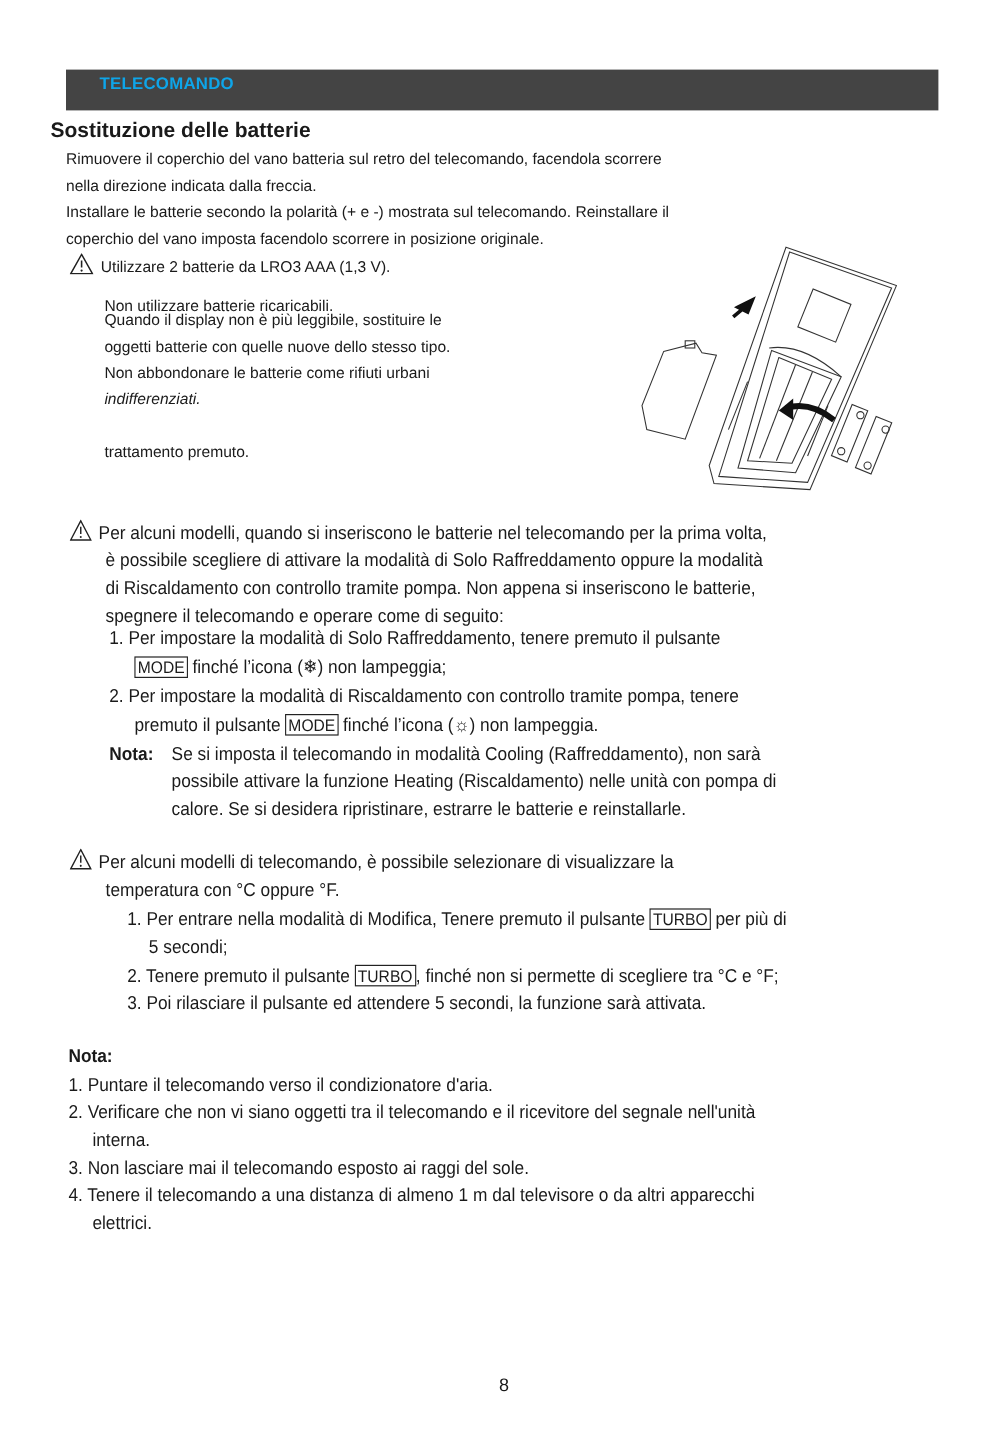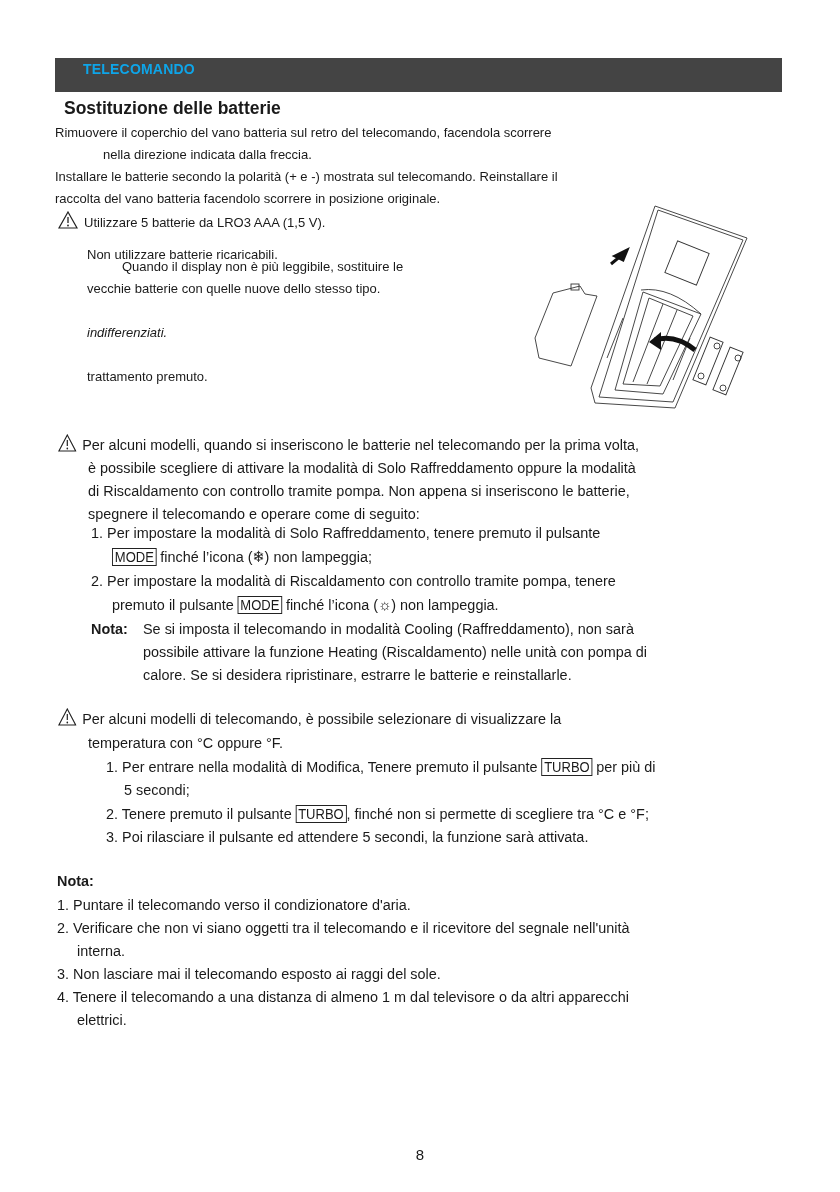--- a/index.html
+++ b/index.html
@@ -24,37 +24,38 @@
 </style>
 </head>
 <body>
 
 <div class="page">
 
   <div class="header-bar">
     <span>TELECOMANDO</span>
   </div>
 
-  <div class="abs h2" style="left:64px; top:98px;">Sostituzione delle batterie</div>
+  <div class="abs h2" style="left:42px; top:98px;">Sostituzione delle batterie</div>
 
   <div class="abs t" style="left:55px; top:122px;">Rimuovere il coperchio del vano batteria sul retro del telecomando, facendola scorrere</div>
-  <div class="abs t" style="left:55px; top:144px;margin-left:48px;">nella direzione indicata dalla freccia.</div>
+  <div class="abs t" style="left:55px; top:144px;">nella direzione indicata dalla freccia.</div>
   <div class="abs t" style="left:55px; top:166px;">Installare le batterie secondo la polarità (+ e -) mostrata sul telecomando. Reinstallare il</div>
-  <div class="abs t" style="left:55px; top:188px;">raccolta del vano batteria facendolo scorrere in posizione originale.</div>
+  <div class="abs t" style="left:55px; top:188px;">coperchio del vano imposta facendolo scorrere in posizione originale.</div>
 
   <div class="abs t" style="left:58px; top:211px;">
     <svg class="warn" viewBox="0 0 20 18">
       <path d="M10 1 L19 17 L1 17 Z" fill="none" stroke="#222" stroke-width="1.2"></path>
       <line x1="10" y1="6" x2="10" y2="12" stroke="#222" stroke-width="1.3"></line>
       <circle cx="10" cy="14.5" r="0.9" fill="#222"></circle>
-    </svg><span>Utilizzare 5 batterie da LRO3 AAA (1,5 V).</span>
+    </svg><span>Utilizzare 2 batterie da LRO3 AAA (1,3 V).</span>
   </div>
   <div class="abs t" style="left:87px; top:244px;">Non utilizzare batterie ricaricabili.</div>
-  <div class="abs t" style="left:87px; top:256px;margin-left:35px;">Quando il display non è più leggibile, sostituire le</div>
-  <div class="abs t" style="left:87px; top:278px;">vecchie batterie con quelle nuove dello stesso tipo.</div>
+  <div class="abs t" style="left:87px; top:256px;">Quando il display non è più leggibile, sostituire le</div>
+  <div class="abs t" style="left:87px; top:278px;">oggetti batterie con quelle nuove dello stesso tipo.</div>
+  <div class="abs t" style="left:87px; top:300px;">Non abbondonare le batterie come rifiuti urbani</div>
   <div class="abs t" style="left:87px; top:322px;font-style:italic;">indifferenziati.</div>
   <div class="abs t" style="left:87px; top:366px;">trattamento premuto.</div>
 
   <svg class="illus" viewBox="0 0 265 212">
     <g fill="none" stroke="#333" stroke-width="0.9">
 
       <path d="M140 8 L232 40 L160 210 L80 205 L76 190 Z"></path>
       <path d="M143 12 L228 42 L158 204 L84 199 Z"></path>
       <rect x="155" y="48" width="34" height="34" transform="rotate(22 172 65)"></rect>
 

